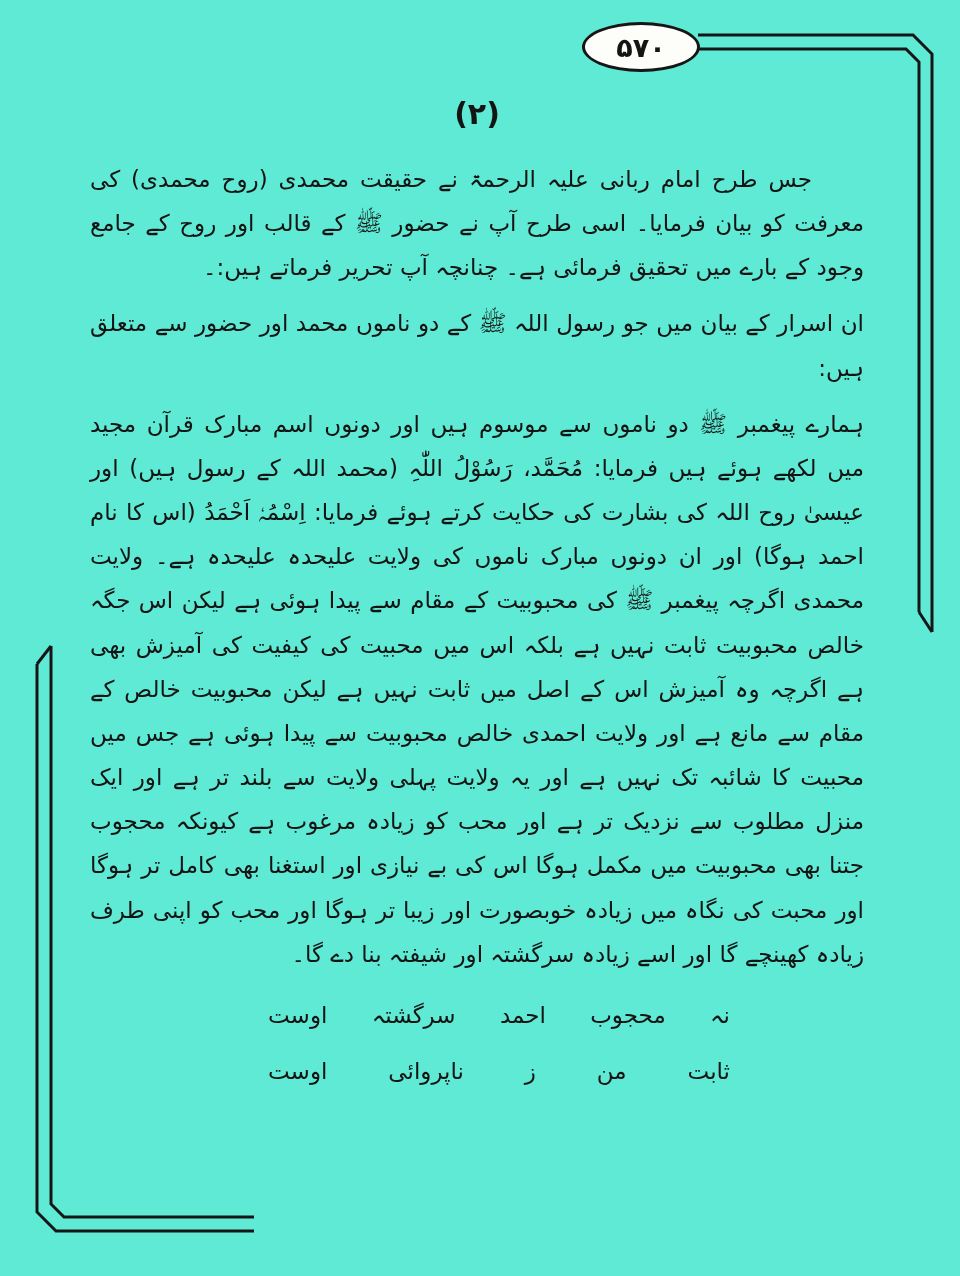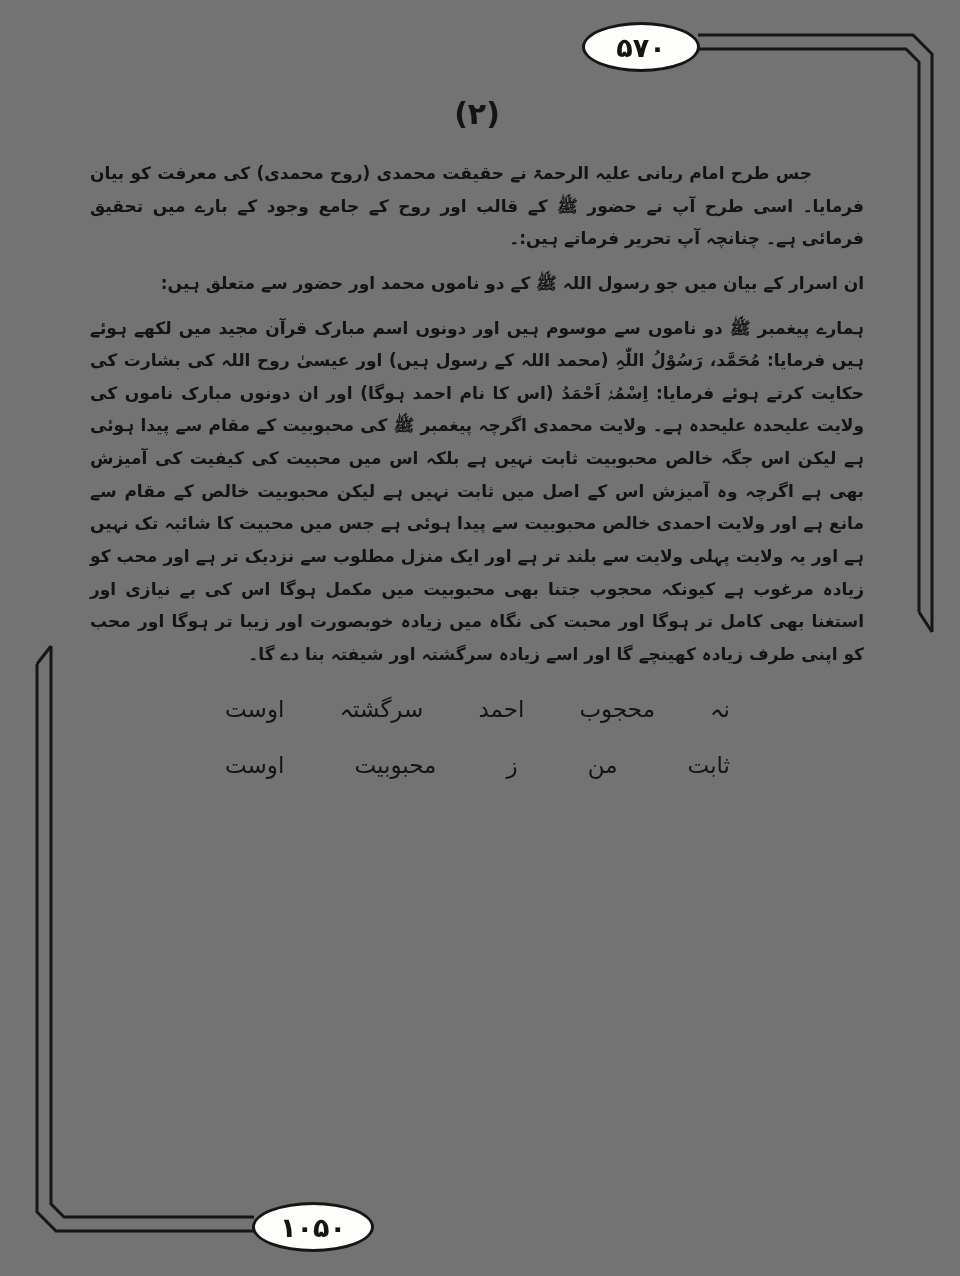--- a/index.html
+++ b/index.html
@@ -5,21 +5,21 @@
   html, body {
     margin: 0;
     padding: 0;
     background: #e8e8e4;
   }
   .page {
     position: relative;
     width: 960px;
     height: 1276px;
     margin: 0 auto;
-    background: #737373;
+    background: #5eead4;
     overflow: hidden;
     font-family: "DejaVu Sans", sans-serif;
     color: #141414;
     direction: rtl;
   }
   .border-art {
     position: absolute;
     top: 0;
     left: 0;
     width: 960px;
@@ -59,45 +59,45 @@
     left: 90px;
     direction: rtl;
   }
   .heading {
     text-align: center;
     font-size: 30px;
     font-weight: bold;
     margin: 0 0 26px 0;
   }
   .para {
-    font-size: 17px;
+    font-size: 23px;
     line-height: 1.92;
     text-align: justify;
     margin: 0 0 12px 0;
-    font-weight: bold;
   }
   .para.indent {
     text-indent: 52px;
   }
   .couplet {
     width: 505px;
     margin: 26px 134px 0 0;
     display: flex;
     flex-direction: column;
     gap: 30px;
     font-size: 23px;
     font-weight: 500;
   }
   .verse-line {
     display: flex;
     justify-content: space-between;
     direction: rtl;
   }
   .verse-word {
     white-space: nowrap;
+    margin-left: 43px;
   }
 </style>
 </head>
 <body>
 
 <div class="page">
 
   <svg class="border-art" viewBox="0 0 960 1276" xmlns="http://www.w3.org/2000/svg">
 
     <path d="M698 35 L913 35 L932 54 L932 632" fill="none" stroke="#161616" stroke-width="3"></path>
@@ -106,23 +106,20 @@
 
     <path d="M254 1231 L56 1231 L37 1212 L37 664" fill="none" stroke="#161616" stroke-width="3"></path>
     <path d="M254 1217 L64 1217 L51 1204 L51 646" fill="none" stroke="#161616" stroke-width="3"></path>
     <path d="M37 664 L51 646" fill="none" stroke="#161616" stroke-width="3"></path>
   </svg>
 
   <div class="oval oval-top">
     <span>۵۷۰</span>
   </div>
 
-  <div class="oval oval-bottom">
-    <span>۱۰۵۰</span>
-  </div>
 
   <div class="content">
 
     <div class="heading">(۲)</div>
 
     <p class="para indent">جس طرح امام ربانی علیہ الرحمۃ نے حقیقت محمدی (روح محمدی) کی معرفت کو بیان فرمایا۔ اسی طرح آپ نے حضور ﷺ کے قالب اور روح کے جامع وجود کے بارے میں تحقیق فرمائی ہے۔ چنانچہ آپ تحریر فرماتے ہیں:۔</p>
 
     <p class="para">ان اسرار کے بیان میں جو رسول اللہ ﷺ کے دو ناموں محمد اور حضور سے متعلق ہیں:</p>
 
     <p class="para">ہمارے پیغمبر ﷺ دو ناموں سے موسوم ہیں اور دونوں اسم مبارک قرآن مجید میں لکھے ہوئے ہیں فرمایا: مُحَمَّد، رَسُوْلُ اللّٰہِ (محمد اللہ کے رسول ہیں) اور عیسیٰ روح اللہ کی بشارت کی حکایت کرتے ہوئے فرمایا: اِسْمُہٗ اَحْمَدُ (اس کا نام احمد ہوگا) اور ان دونوں مبارک ناموں کی ولایت علیحدہ علیحدہ ہے۔ ولایت محمدی اگرچہ پیغمبر ﷺ کی محبوبیت کے مقام سے پیدا ہوئی ہے لیکن اس جگہ خالص محبوبیت ثابت نہیں ہے بلکہ اس میں محبیت کی کیفیت کی آمیزش بھی ہے اگرچہ وہ آمیزش اس کے اصل میں ثابت نہیں ہے لیکن محبوبیت خالص کے مقام سے مانع ہے اور ولایت احمدی خالص محبوبیت سے پیدا ہوئی ہے جس میں محبیت کا شائبہ تک نہیں ہے اور یہ ولایت پہلی ولایت سے بلند تر ہے اور ایک منزل مطلوب سے نزدیک تر ہے اور محب کو زیادہ مرغوب ہے کیونکہ محجوب جتنا بھی محبوبیت میں مکمل ہوگا اس کی بے نیازی اور استغنا بھی کامل تر ہوگا اور محبت کی نگاہ میں زیادہ خوبصورت اور زیبا تر ہوگا اور محب کو اپنی طرف زیادہ کھینچے گا اور اسے زیادہ سرگشتہ اور شیفتہ بنا دے گا۔</p>
@@ -132,20 +129,20 @@
         <span class="verse-word">نہ</span>
         <span class="verse-word">محجوب</span>
         <span class="verse-word">احمد</span>
         <span class="verse-word">سرگشتہ</span>
         <span class="verse-word">اوست</span>
       </div>
       <div class="verse-line">
         <span class="verse-word">ثابت</span>
         <span class="verse-word">من</span>
         <span class="verse-word">ز</span>
-        <span class="verse-word">محبوبیت</span>
+        <span class="verse-word">ناپروائی</span>
         <span class="verse-word">اوست</span>
       </div>
     </div>
 
   </div>
 
 </div>
 
 </body></html>

